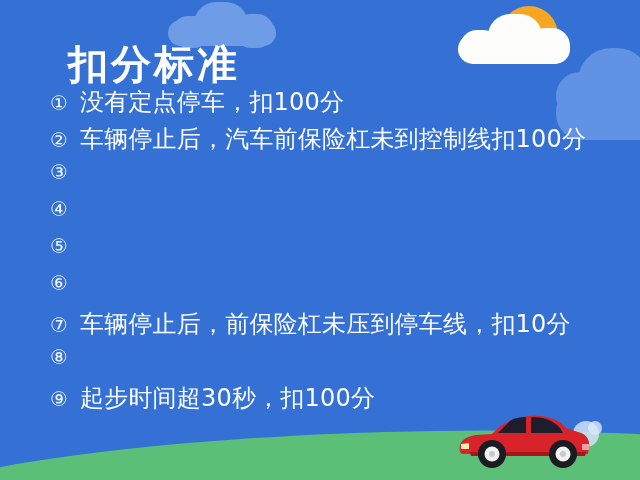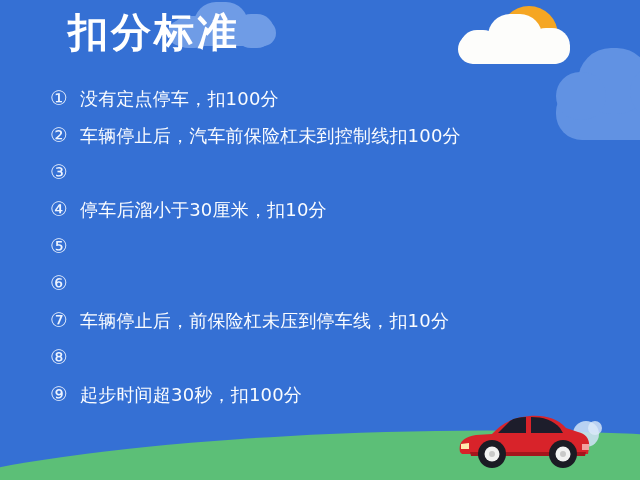--- a/index.html
+++ b/index.html
@@ -82,21 +82,21 @@
     left: 452px;
     top: 404px;
     width: 168px;
     height: 72px;
   }
 
   
   #title {
     position: absolute;
     left: 68px;
-    top: 12px;
+    top: 44px;
     font-size: 40px;
     font-weight: bold;
     color: #ffffff;
     letter-spacing: 3px;
     line-height: 1;
     white-space: nowrap;
   }
 
   #rules {
     position: absolute;
@@ -112,21 +112,21 @@
     font-size: 20px;
     white-space: nowrap;
   }
   .rule-num {
     width: 30px;
     flex: 0 0 30px;
     font-size: 20px;
     color: #eef4ff;
   }
   .rule-text {
-    font-size: 18px;
+    font-size: 24px;
     color: #fafcff;
     letter-spacing: 0.2px;
   }
 </style>
 </head>
 <body>
 
 <div id="poster">
 
   <div class="sky"></div>
@@ -185,21 +185,20 @@
     </div>
     <div class="rule">
       <span class="rule-num">②</span>
       <span class="rule-text">车辆停止后，汽车前保险杠未到控制线扣100分</span>
     </div>
     <div class="rule">
       <span class="rule-num">③</span>
     </div>
     <div class="rule">
       <span class="rule-num">④</span>
-      <span class="rule-text">停车后溜小于30厘米，扣10分</span>
     </div>
     <div class="rule">
       <span class="rule-num">⑤</span>
     </div>
     <div class="rule">
       <span class="rule-num">⑥</span>
     </div>
     <div class="rule">
       <span class="rule-num">⑦</span>
       <span class="rule-text">车辆停止后，前保险杠未压到停车线，扣10分</span>

